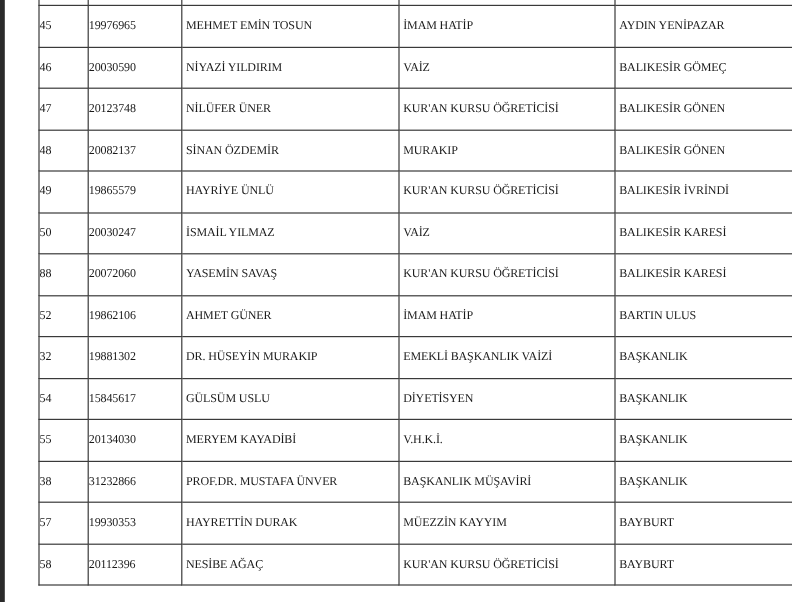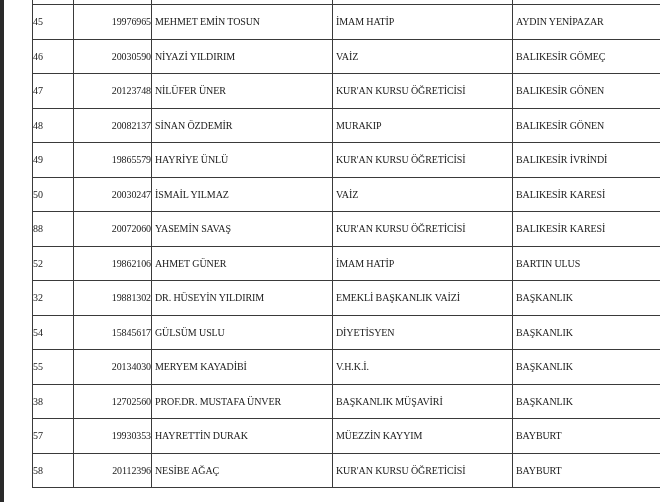--- a/index.html
+++ b/index.html
@@ -39,21 +39,21 @@
       letter-spacing: -0.1px;
       vertical-align: middle;
       white-space: nowrap;
       overflow: hidden;
     }
     .doc-table tr.top-stub td {
       height: 6px;
       border-top: none;
     }
     .col-no { width: 40px; }
-    .col-id { width: 77px; text-align: right; }
+    .col-id { width: 77px; text-align: left; }
     .col-name { width: 177px; padding-left: 3px !important; margin-left: 40px; }
     .col-title { width: 176px; padding-left: 3px !important; margin-top: 24px; }
     .col-loc { padding-left: 3px !important; border-right: none !important; }
   </style>
 </head>
 <body>
 
 <div class="left-edge"></div>
 
 <table class="doc-table">
@@ -117,41 +117,41 @@
     <tr>
       <td class="col-no">52</td>
       <td class="col-id">19862106</td>
       <td class="col-name">AHMET GÜNER</td>
       <td class="col-title">İMAM HATİP</td>
       <td class="col-loc">BARTIN ULUS</td>
     </tr>
     <tr>
       <td class="col-no">32</td>
       <td class="col-id">19881302</td>
-      <td class="col-name">DR. HÜSEYİN YILDIRIM</td>
+      <td class="col-name">DR. HÜSEYİN MURAKIP</td>
       <td class="col-title">EMEKLİ BAŞKANLIK VAİZİ</td>
       <td class="col-loc">BAŞKANLIK</td>
     </tr>
     <tr>
       <td class="col-no">54</td>
       <td class="col-id">15845617</td>
       <td class="col-name">GÜLSÜM USLU</td>
       <td class="col-title">DİYETİSYEN</td>
       <td class="col-loc">BAŞKANLIK</td>
     </tr>
     <tr>
       <td class="col-no">55</td>
       <td class="col-id">20134030</td>
       <td class="col-name">MERYEM KAYADİBİ</td>
       <td class="col-title">V.H.K.İ.</td>
       <td class="col-loc">BAŞKANLIK</td>
     </tr>
     <tr>
       <td class="col-no">38</td>
-      <td class="col-id">12702560</td>
+      <td class="col-id">31232866</td>
       <td class="col-name">PROF.DR. MUSTAFA ÜNVER</td>
       <td class="col-title">BAŞKANLIK MÜŞAVİRİ</td>
       <td class="col-loc">BAŞKANLIK</td>
     </tr>
     <tr>
       <td class="col-no">57</td>
       <td class="col-id">19930353</td>
       <td class="col-name">HAYRETTİN DURAK</td>
       <td class="col-title">MÜEZZİN KAYYIM</td>
       <td class="col-loc">BAYBURT</td>

